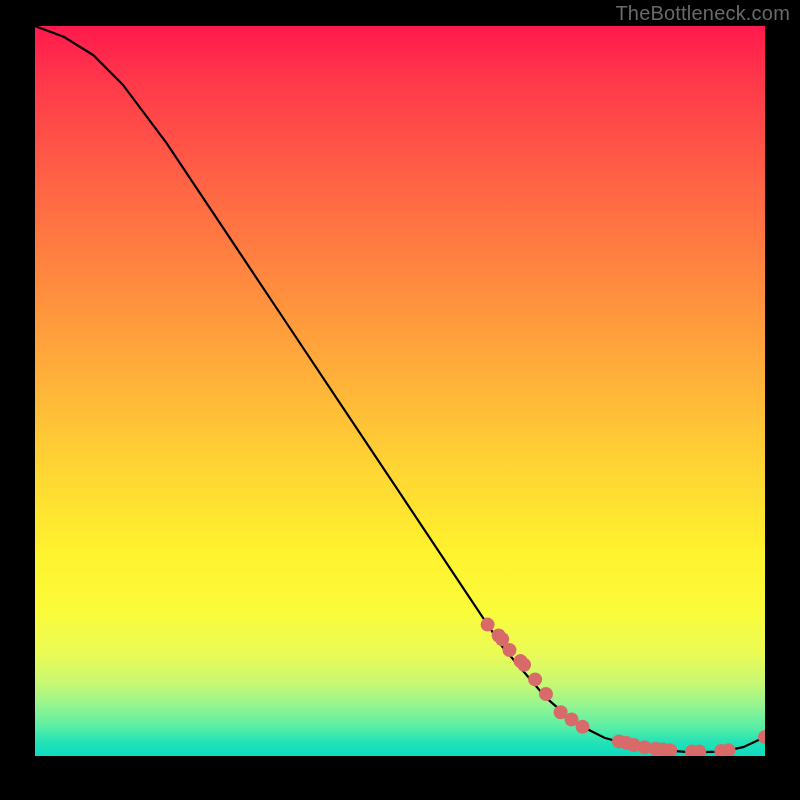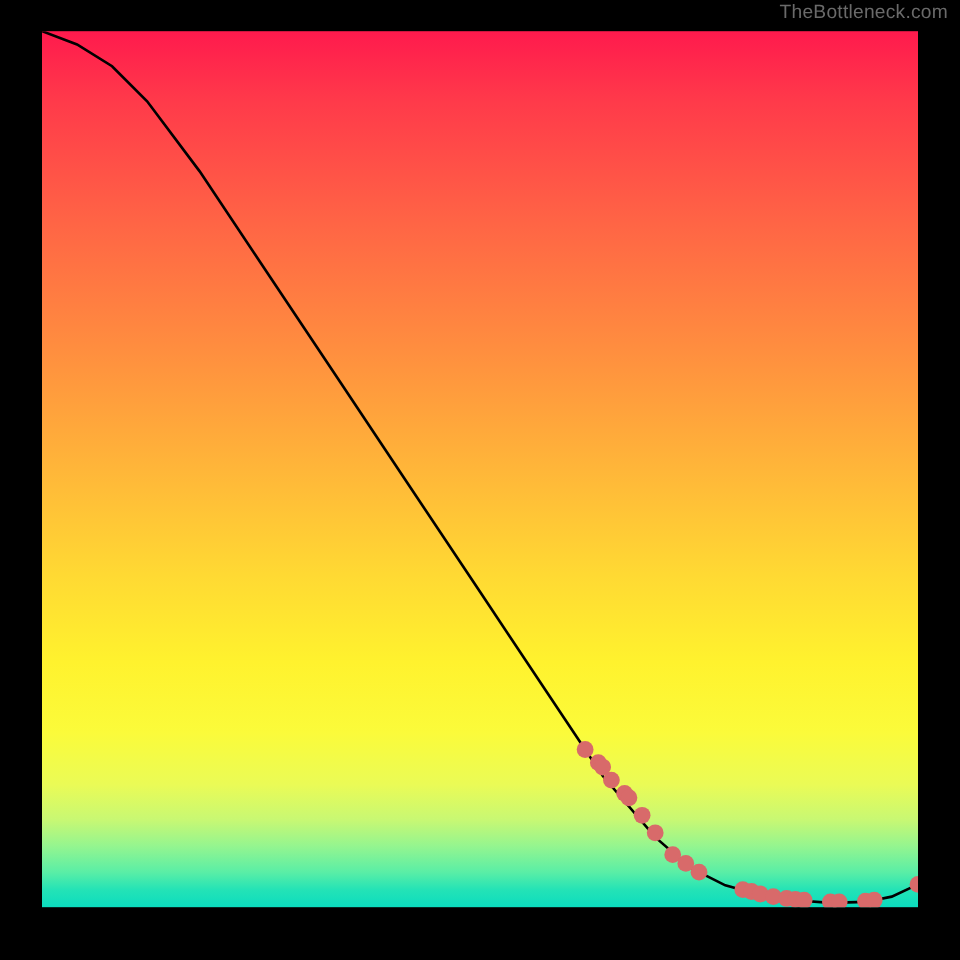--- a/index.html
+++ b/index.html
@@ -15,21 +15,21 @@
     position: relative;
     width: 800px;
     height: 800px;
     background: #000;
   }
   .watermark {
     position: absolute;
     top: 2px;
     right: 10px;
     color: #6a6a6a;
-    font-size: 16px;
+    font-size: 20px;
     font-weight: 500;
     z-index: 5;
     letter-spacing: 0.2px;
   }
   .plot {
     position: absolute;
     left: 35px;
     top: 26px;
     width: 730px;
     height: 730px;

